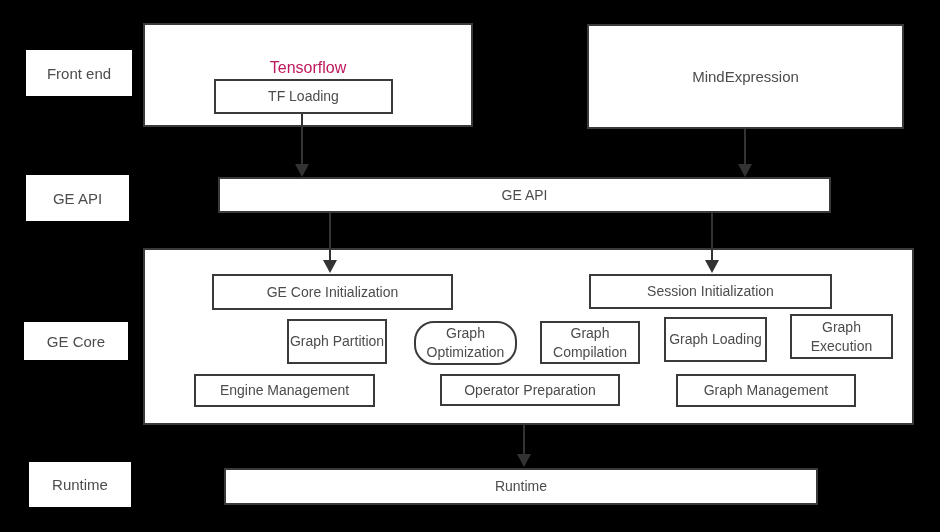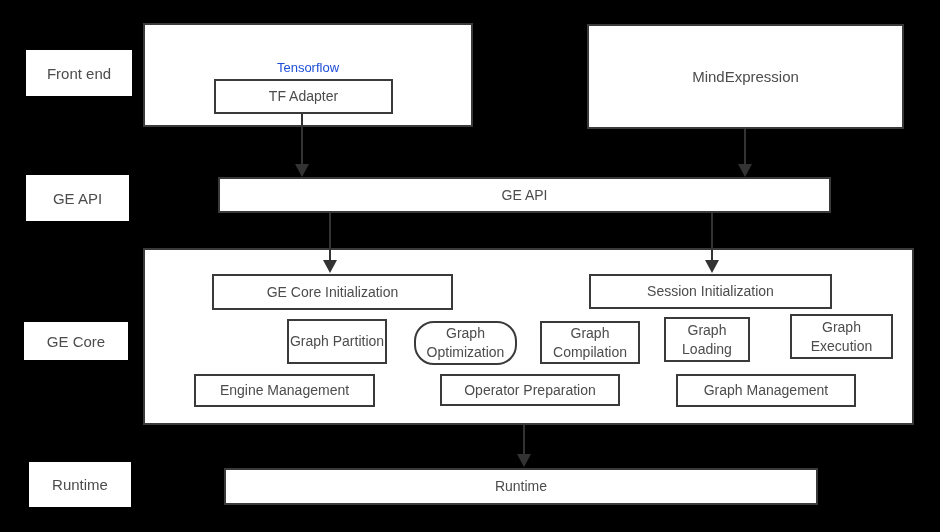--- a/index.html
+++ b/index.html
@@ -12,21 +12,21 @@
     box-sizing:border-box;color:#4c4c4c;display:flex;align-items:center;
     justify-content:center;text-align:center;font-size:14px;line-height:19px;
   }
   .plain-label{
     position:absolute;background:#ffffff;display:flex;align-items:center;
     justify-content:center;text-align:center;color:#4c4c4c;font-size:15px;
     box-sizing:border-box;
   }
   .container-title{
     position:absolute;left:0;top:33px;width:100%;text-align:center;
-    color:#1d4ed8;font-size:13px;
+    color:#be185d;font-size:16px;
   }
   .arrow{
     position:absolute;display:flex;flex-direction:column;align-items:center;
     width:14px;z-index:10;
   }
   .arrow .shaft{width:2px;background:#333333;flex:1;}
   .arrow .head{
     width:0;height:0;border-left:7px solid transparent;
     border-right:7px solid transparent;border-top:13px solid #333333;
   }
@@ -36,35 +36,35 @@
 
 <div id="canvas">
 
   <div class="plain-label" style="left:26px;top:50px;width:106px;height:46px;">Front end</div>
   <div class="plain-label" style="left:26px;top:175px;width:103px;height:46px;">GE API</div>
   <div class="plain-label" style="left:24px;top:322px;width:104px;height:38px;">GE Core</div>
   <div class="plain-label" style="left:29px;top:462px;width:102px;height:45px;">Runtime</div>
 
   <div class="box" style="left:143px;top:23px;width:330px;height:104px;display:block;">
     <div class="container-title">Tensorflow</div>
-    <div class="box" style="left:69px;top:54px;width:179px;height:35px;">TF Adapter</div>
+    <div class="box" style="left:69px;top:54px;width:179px;height:35px;">TF Loading</div>
   </div>
 
   <div class="box" style="left:587px;top:24px;width:317px;height:105px;font-size:15px;">MindExpression</div>
 
   <div class="box" style="left:218px;top:177px;width:613px;height:36px;">GE API</div>
 
   <div class="box" style="left:143px;top:248px;width:771px;height:177px;display:block;">
     <div class="box" style="left:444px;top:24px;width:243px;height:35px;">Session Initialization</div>
     <div class="box" style="left:67px;top:24px;width:241px;height:36px;">GE Core Initialization</div>
 
     <div class="box" style="left:142px;top:69px;width:100px;height:45px;">Graph Partition</div>
     <div class="box" style="left:269px;top:71px;width:103px;height:44px;border-radius:20px;">Graph Optimization</div>
     <div class="box" style="left:395px;top:71px;width:100px;height:43px;">Graph Compilation</div>
-    <div class="box" style="left:519px;top:67px;width:86px;height:45px;">Graph Loading</div>
+    <div class="box" style="left:519px;top:67px;width:103px;height:45px;">Graph Loading</div>
     <div class="box" style="left:49px;top:124px;width:181px;height:33px;">Engine Management</div>
 
     <div class="box" style="left:645px;top:64px;width:103px;height:45px;">Graph Execution</div>
     <div class="box" style="left:295px;top:124px;width:180px;height:32px;">Operator Preparation</div>
     <div class="box" style="left:531px;top:124px;width:180px;height:33px;">Graph Management</div>
   </div>
 
   <div class="box" style="left:224px;top:468px;width:594px;height:37px;">Runtime</div>
 
   <div class="arrow" style="left:295px;top:114px;height:63px;">

